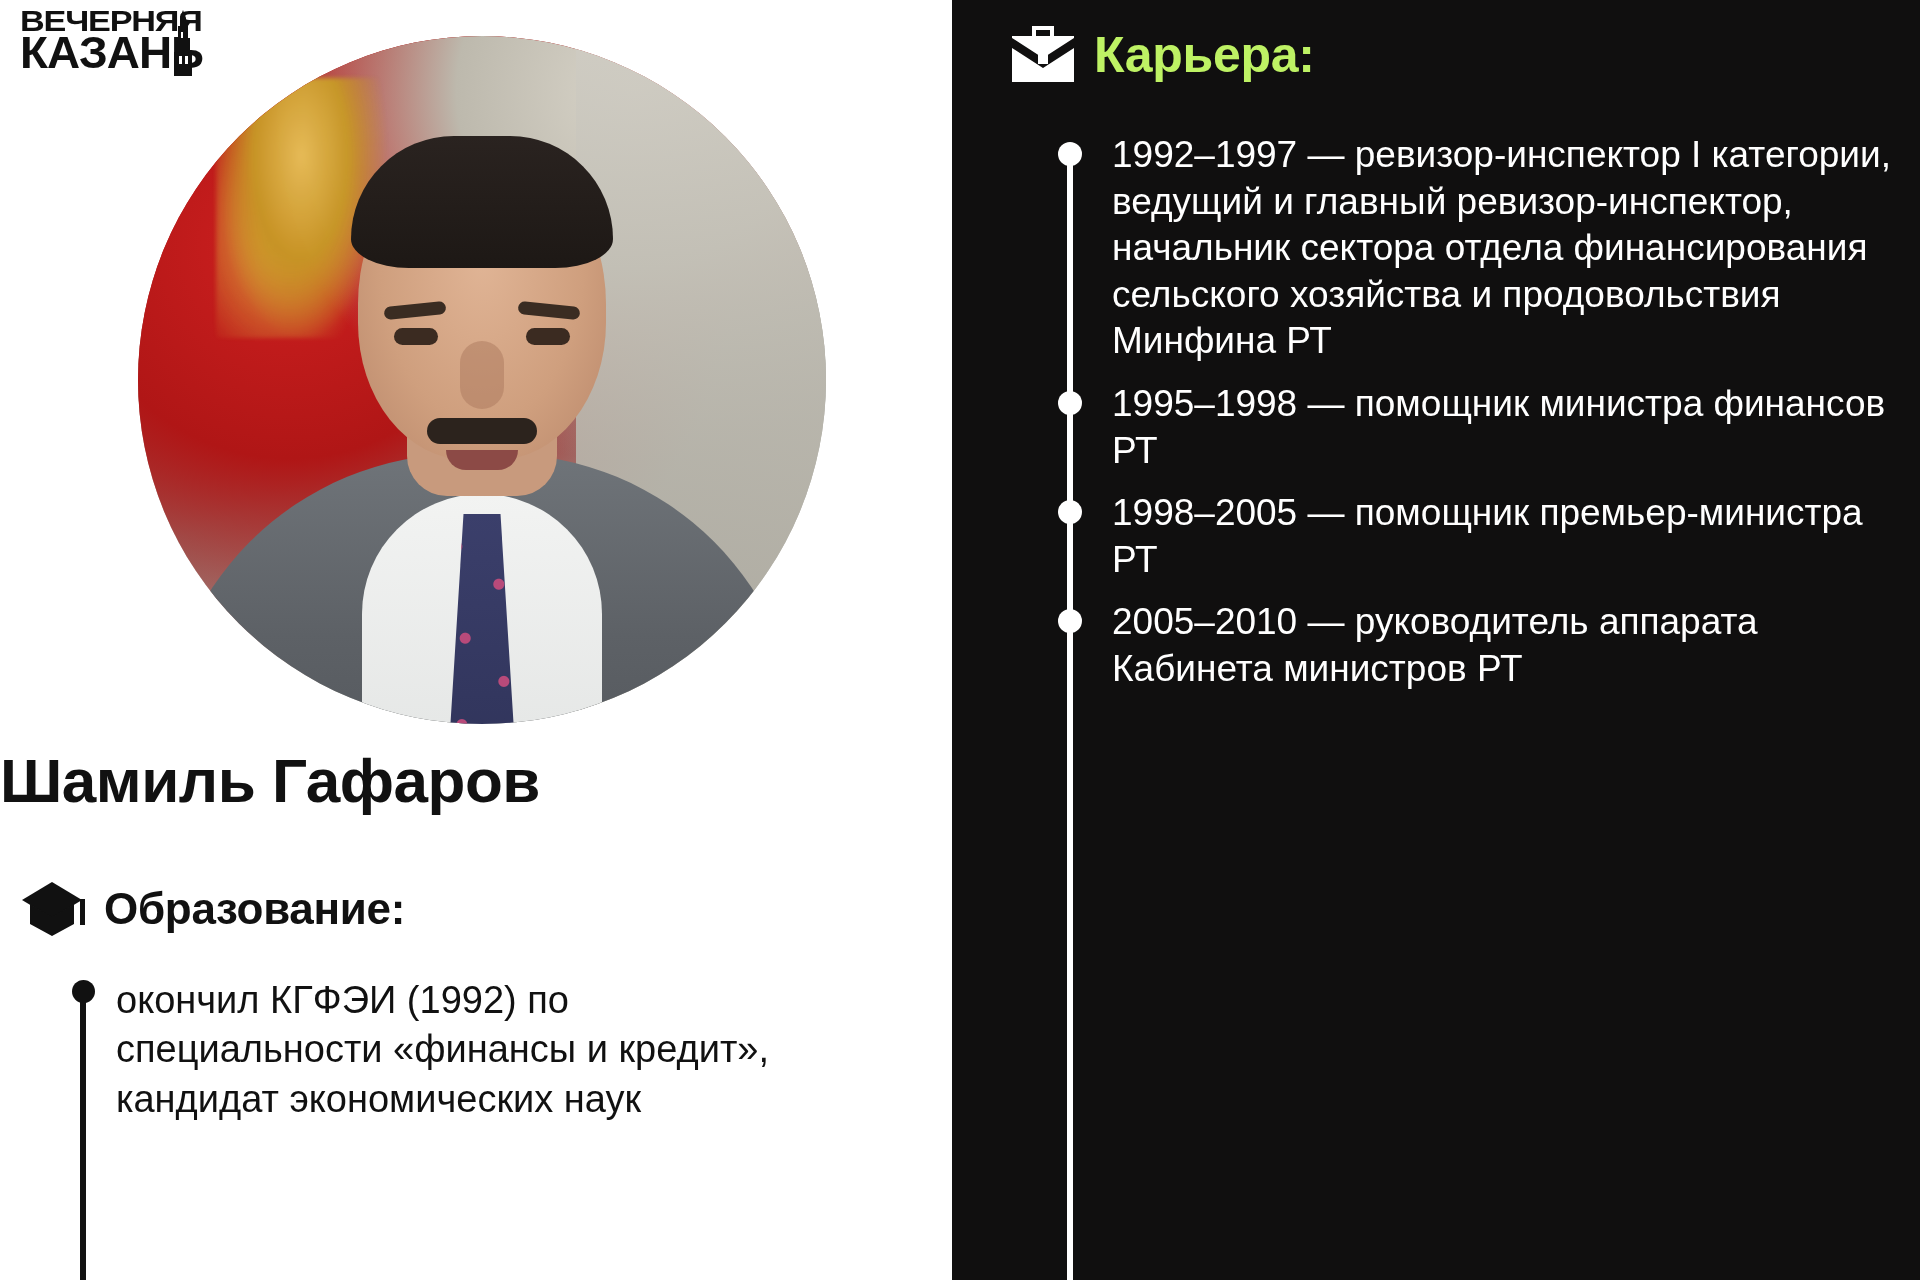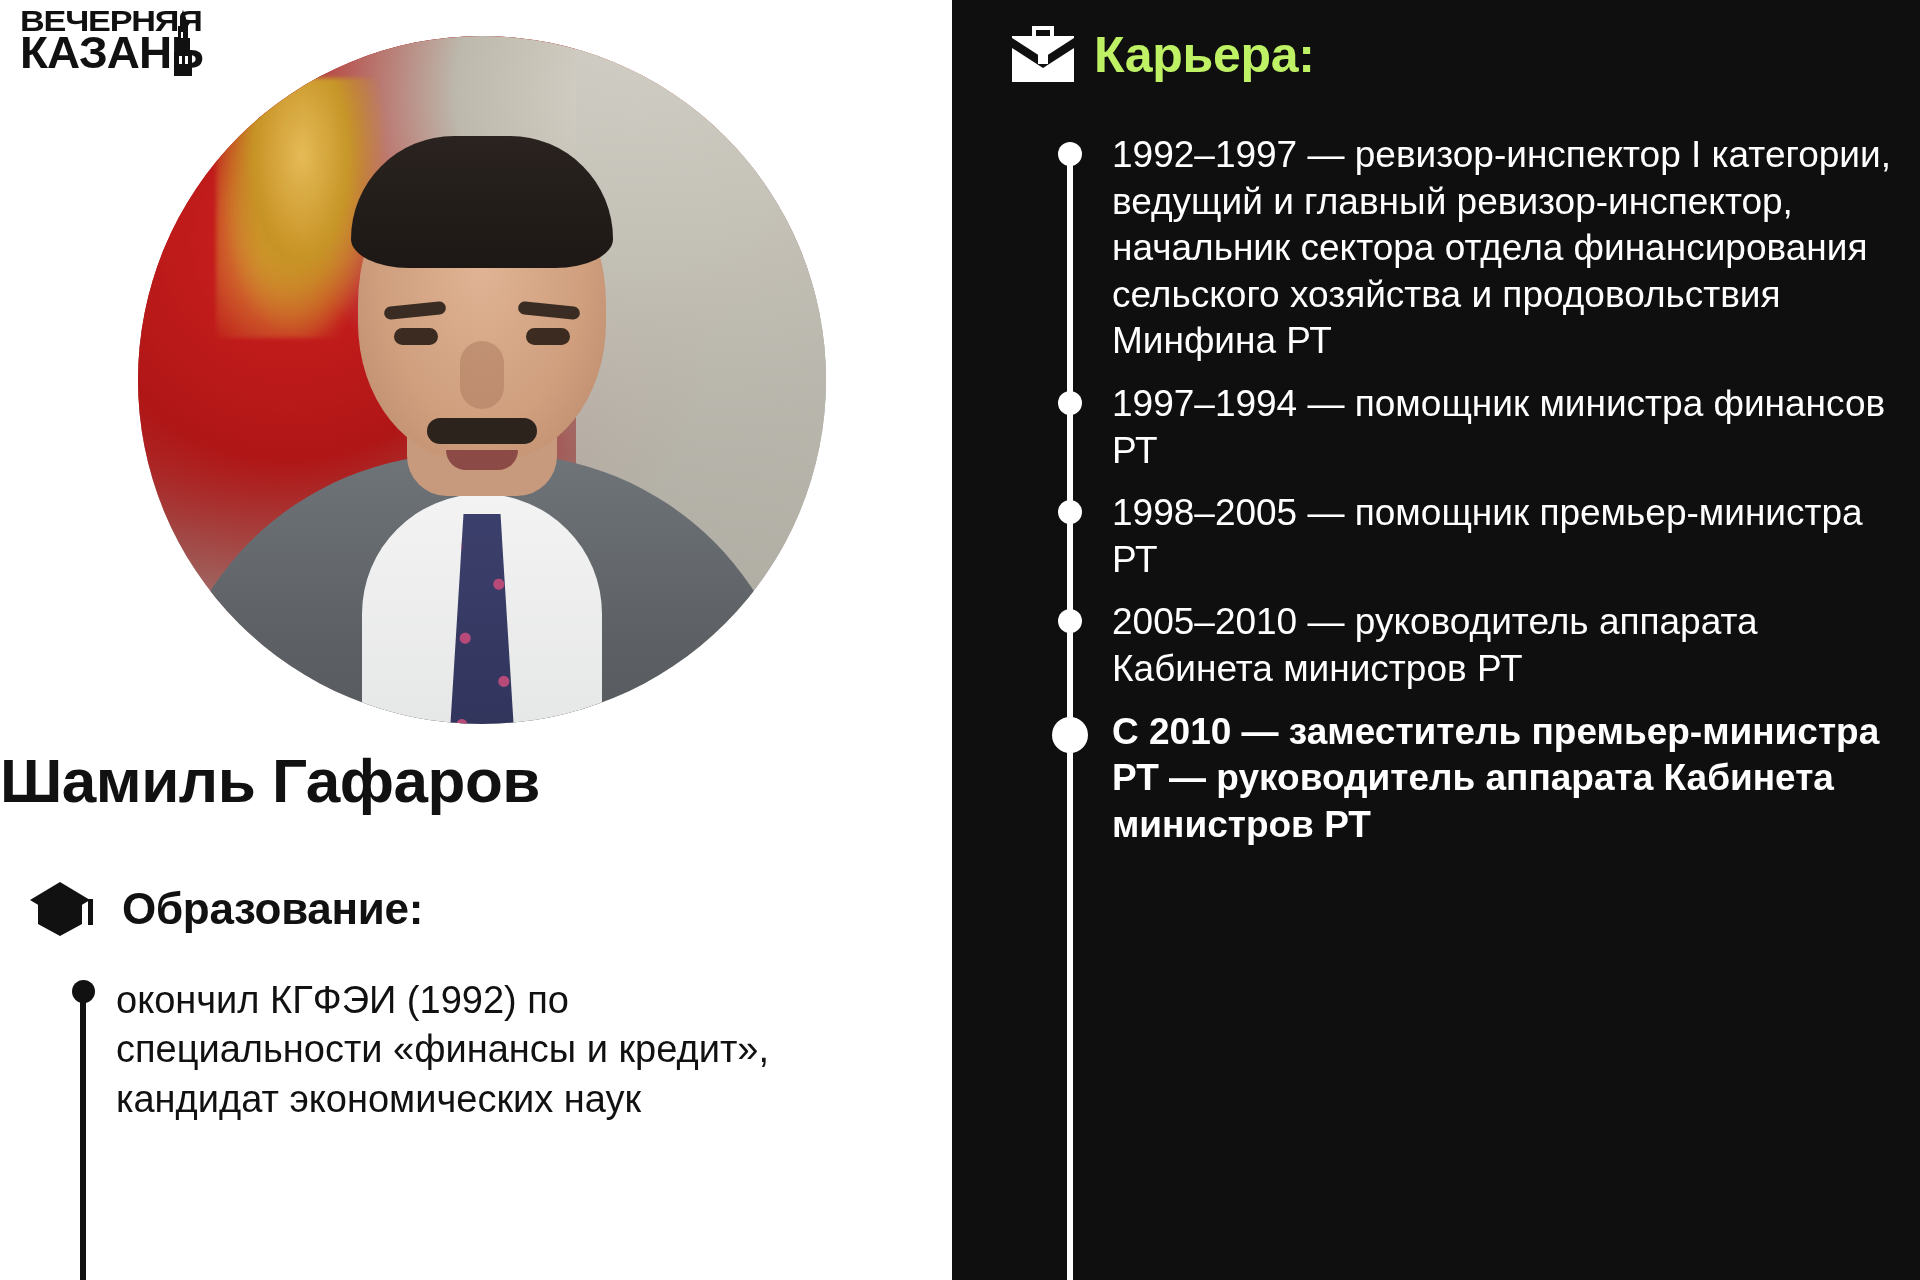--- a/index.html
+++ b/index.html
@@ -129,22 +129,22 @@
 
   
   .person-name{
     position:absolute; left:0; width:952px; top:745px;
     font-size:62px; font-weight:bold; color:#111111;
     letter-spacing:-0.5px;
   }
 
   
   .edu-head{
-    position:absolute; left:30px; top:880px;
-    display:flex; align-items:center; gap:18px;text-align:right;
+    position:absolute; left:22px; top:880px;
+    display:flex; align-items:center; gap:8px;text-align:right;
   }
   .cap-icon{ width:74px; height:58px; display:block; }
   .edu-title{ font-size:44px; font-weight:bold; color:#111111; letter-spacing:-0.3px; }
 
   .edu-body{
     position:absolute; left:80px; top:960px;
     width:700px;
     margin-top:16px;
   }
   .edu-line-rail{
@@ -271,32 +271,28 @@
   <div class="timeline">
     <div class="rail"></div>
 
     <div class="t-item">
       <span class="t-dot"></span>
       <div class="t-text">1992–1997 — ревизор-инспектор I категории, ведущий и главный ревизор-инспектор, начальник сектора отдела финансирования сельского хозяйства и продовольствия Минфина РТ</div>
     </div>
 
     <div class="t-item">
       <span class="t-dot"></span>
-      <div class="t-text">1997–1994 — помощник министра финансов РТ</div>
+      <div class="t-text">1995–1998 — помощник министра финансов РТ</div>
     </div>
 
     <div class="t-item">
       <span class="t-dot"></span>
       <div class="t-text">1998–2005 — помощник премьер-министра РТ</div>
     </div>
 
     <div class="t-item">
       <span class="t-dot"></span>
       <div class="t-text">2005–2010 — руководитель аппарата Кабинета министров РТ</div>
     </div>
 
-    <div class="t-item final">
-      <span class="t-dot"></span>
-      <div class="t-text">С 2010 — заместитель премьер-министра РТ — руководитель аппарата Кабинета министров РТ</div>
-    </div>
 
   </div>
 </div>
 
 </body></html>

